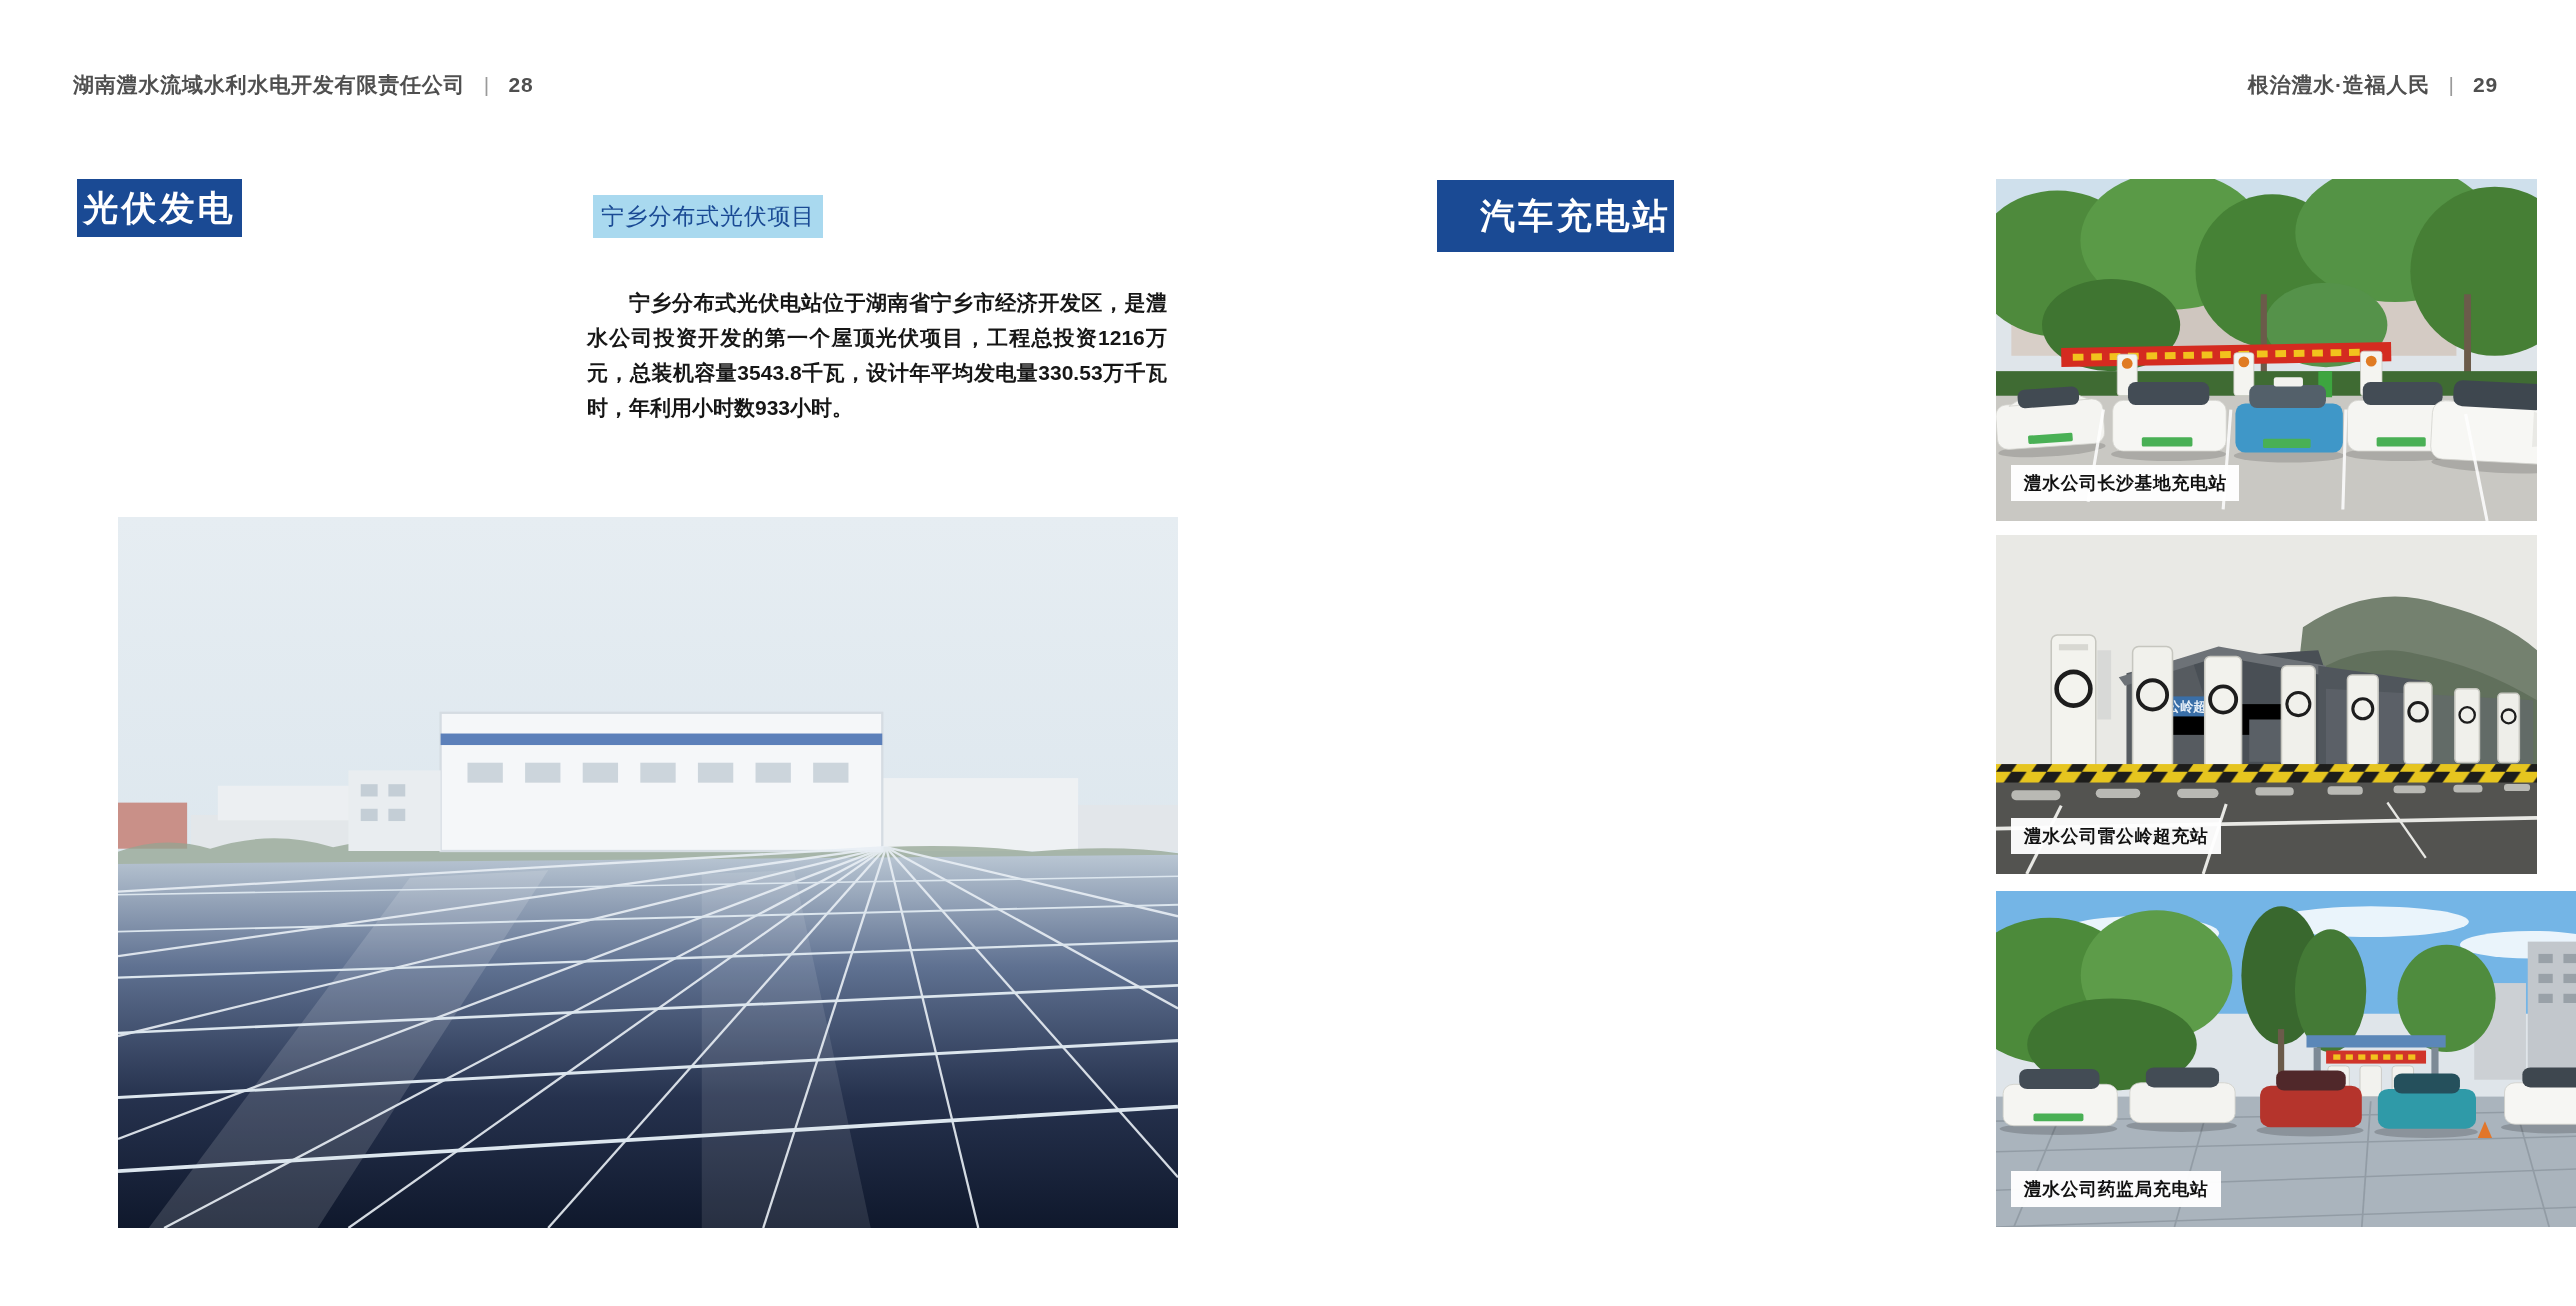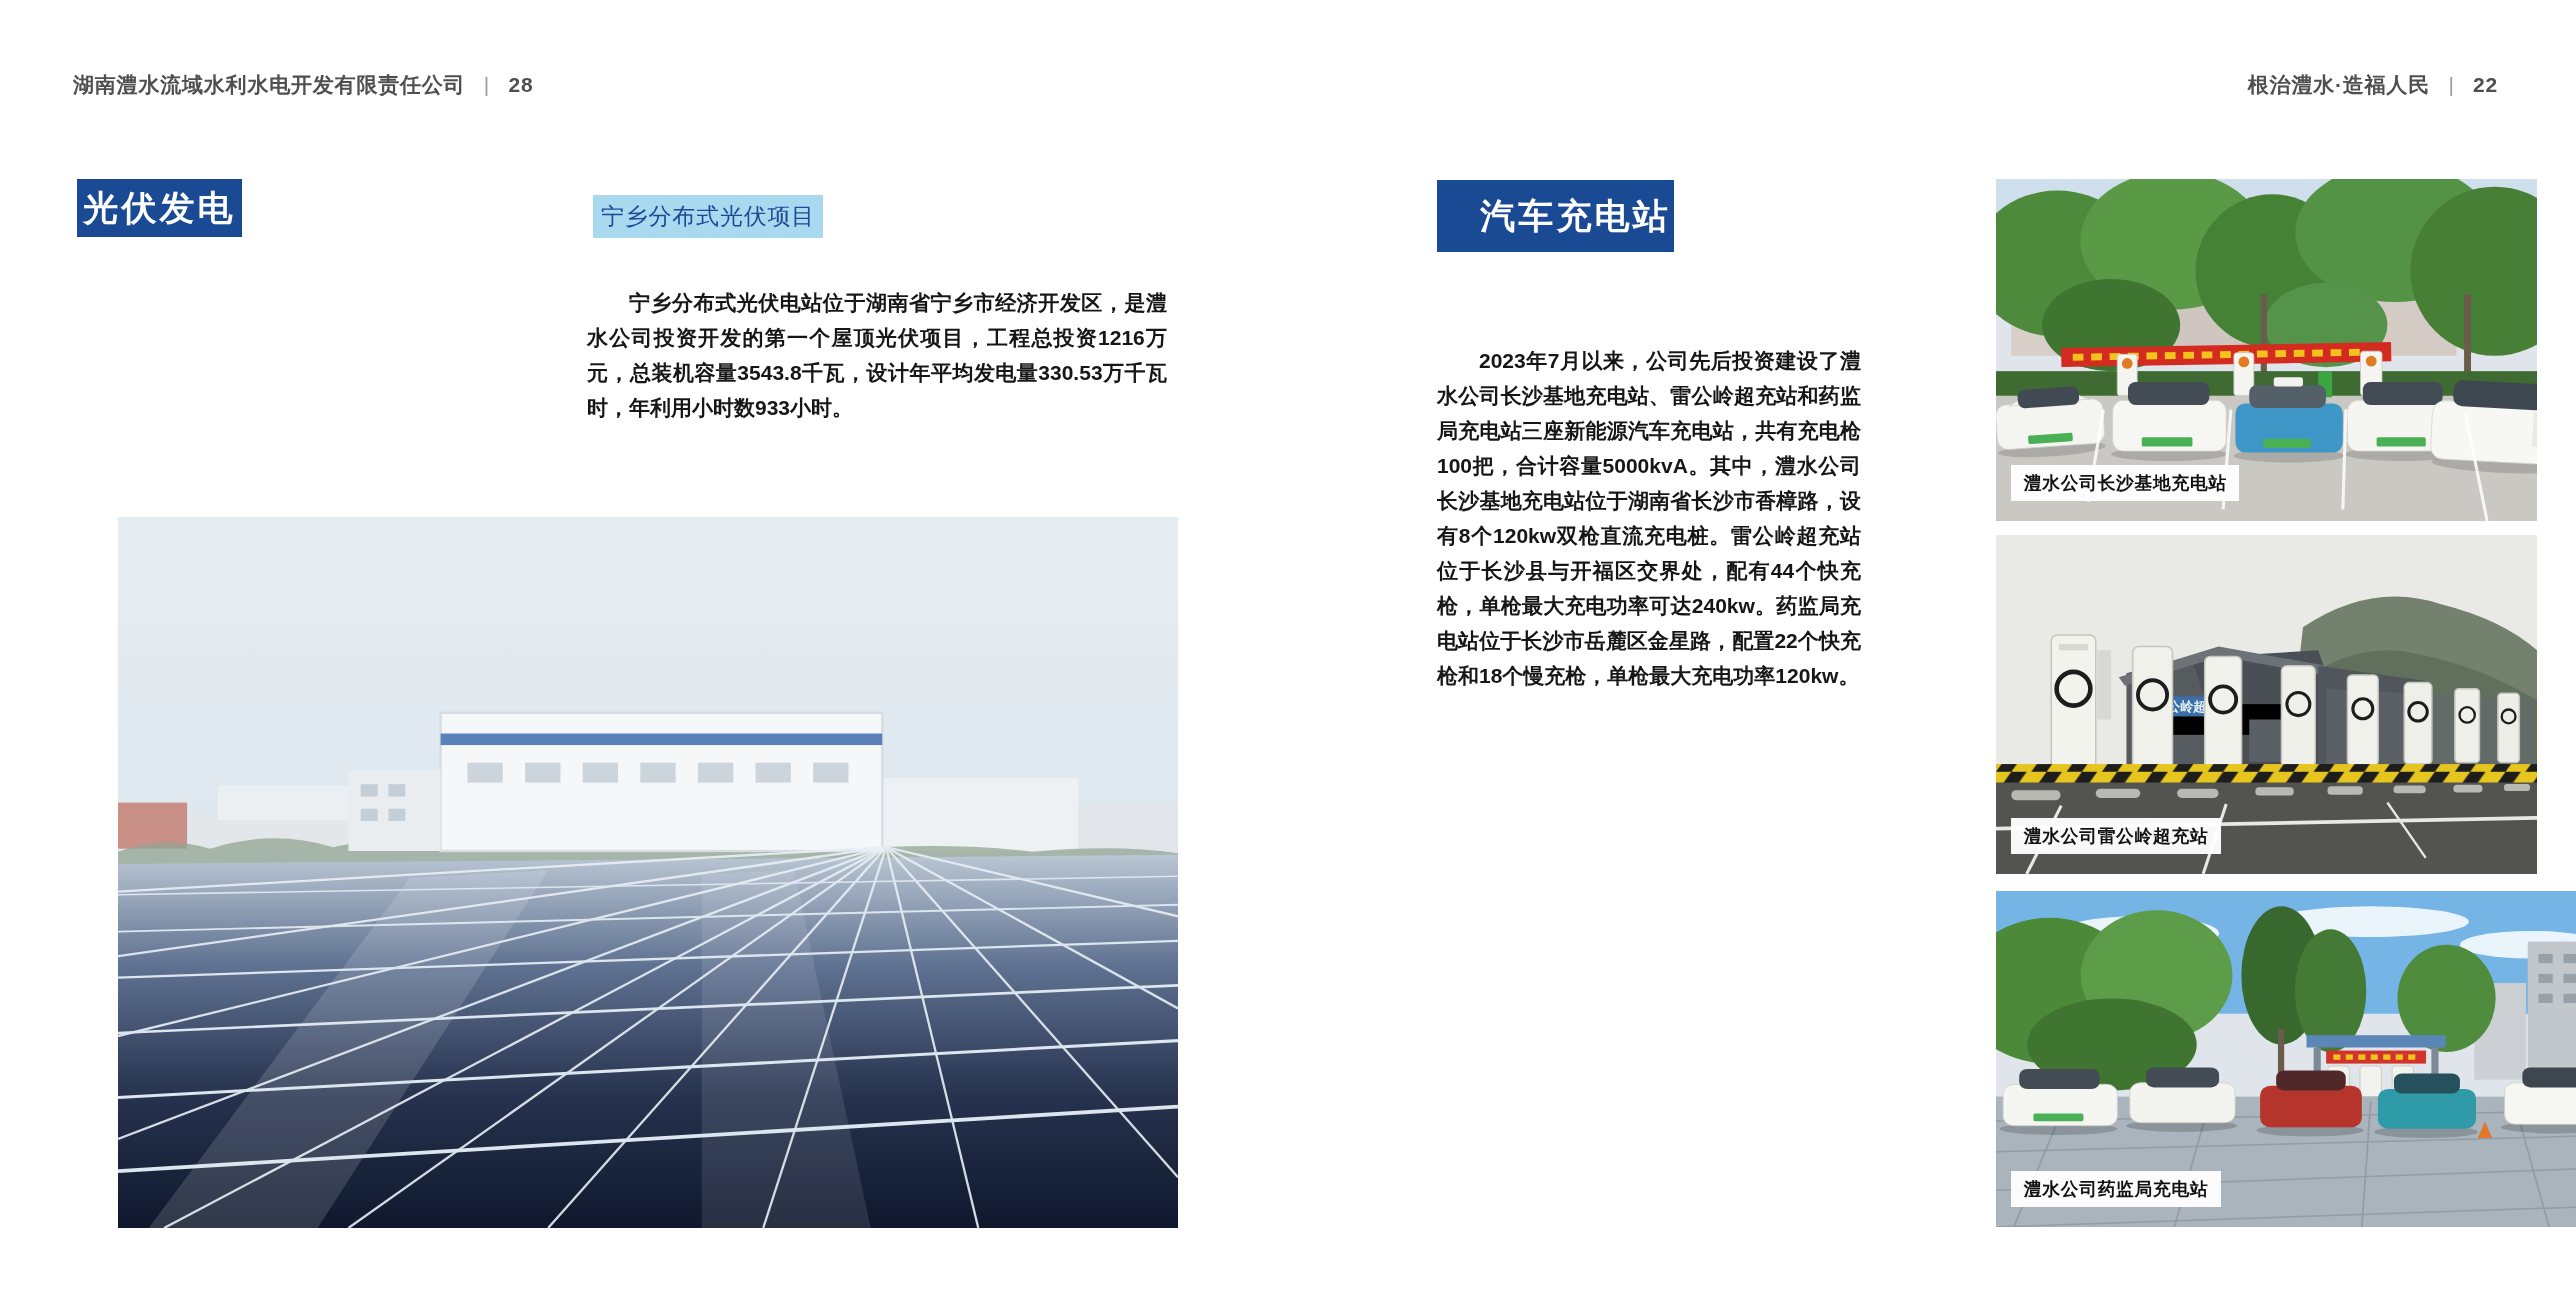--- a/index.html
+++ b/index.html
@@ -45,21 +45,21 @@
 </style>
 </head>
 <body>
 
 <div id="page">
 
   <div class="running-head" id="head-left">
     <span>湖南澧水流域水利水电开发有限责任公司</span><span class="sep">|</span><span class="pagenum">28</span>
   </div>
   <div class="running-head" id="head-right">
-    <span>根治澧水·造福人民</span><span class="sep">|</span><span class="pagenum">22</span>
+    <span>根治澧水·造福人民</span><span class="sep">|</span><span class="pagenum">29</span>
   </div>
 
   <div class="title-box" id="pv-title">
     <span>光伏发电</span>
   </div>
 
   <div class="subtitle-box">
     <span>宁乡分布式光伏项目</span>
   </div>
 
@@ -133,21 +133,20 @@
           <line x1="0" y1="852" x2="1380" y2="768" stroke-width="5"></line>
         </g>
       </g>
     </svg>
   </div>
 
   <div class="title-box" id="ev-title">
     <span>汽车充电站</span>
   </div>
 
-  <p class="body-par" id="ev-par">2023年7月以来，公司先后投资建设了澧水公司长沙基地充电站、雷公岭超充站和药监局充电站三座新能源汽车充电站，共有充电枪100把，合计容量5000kvA。其中，澧水公司长沙基地充电站位于湖南省长沙市香樟路，设有8个120kw双枪直流充电桩。雷公岭超充站位于长沙县与开福区交界处，配有44个快充枪，单枪最大充电功率可达240kw。药监局充电站位于长沙市岳麓区金星路，配置22个快充枪和18个慢充枪，单枪最大充电功率120kw。</p>
 
   <div class="photo" id="photo-ev1">
     <svg viewBox="0 0 705 445" preserveAspectRatio="none">
       <rect x="0" y="0" width="705" height="130" fill="#cfe0ec"></rect>
       <g>
         <rect x="20" y="40" width="180" height="190" fill="#d8cfc8"></rect>
         <rect x="220" y="60" width="160" height="170" fill="#cfc6bf"></rect>
         <rect x="400" y="45" width="200" height="185" fill="#d4cbc4"></rect>
         <rect x="45" y="70" width="18" height="14" fill="#b5aaa2"></rect>
           <rect x="85" y="70" width="18" height="14" fill="#b5aaa2"></rect>

